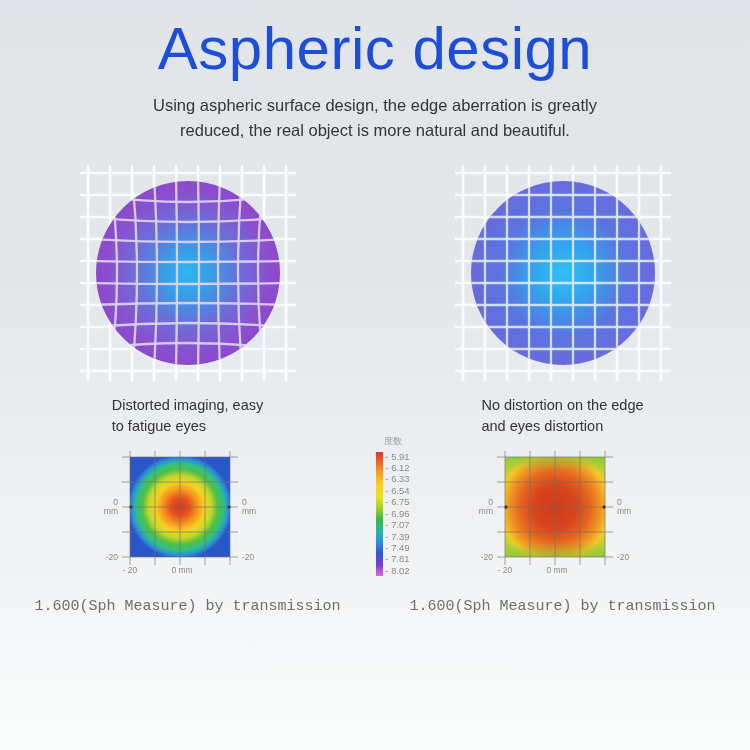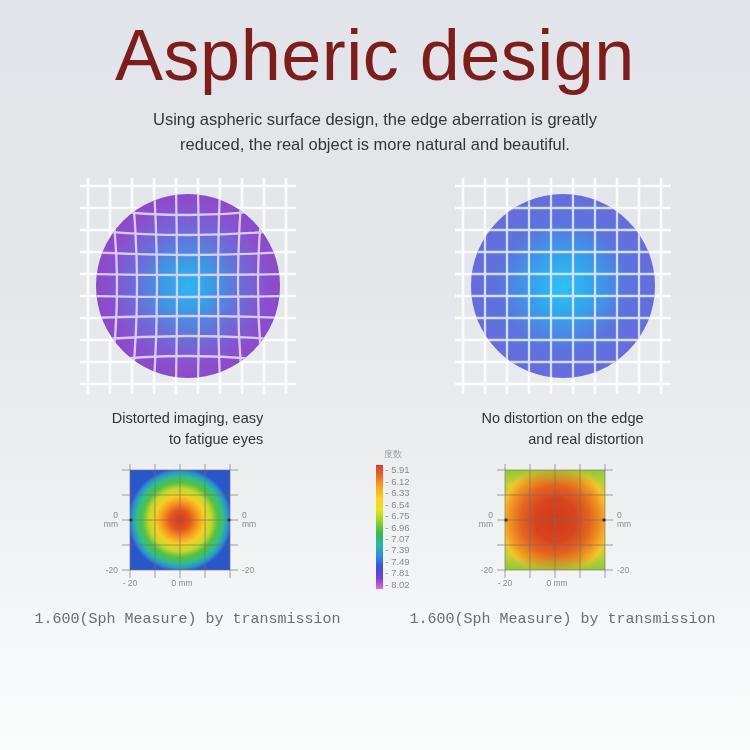--- a/index.html
+++ b/index.html
@@ -6,21 +6,21 @@
   html,body { width:750px; height:750px; }
   body {
     font-family:"Liberation Sans", sans-serif;
     background:linear-gradient(180deg,#e1e4e8 0%,#e4e7ea 38%,#eef0f2 68%,#f7f8f9 88%,#fbfcfc 100%);
     color:#333; overflow:hidden; position:relative;
   }
   .page { width:750px; height:750px; position:relative; }
 
   
   .title {
-    text-align:center; color:#7f1d1d; font-size:72px; font-weight:400;
+    text-align:center; color:#1d4ed8; font-size:60px; font-weight:400;
     letter-spacing:.5px; padding-top:14px; line-height:1.15;
   }
   .subtitle {
     text-align:center; font-size:16.5px; color:#353535; line-height:1.5;
     margin-top:10px; padding:0 76px;
   }
   .subtitle span { display:block; }
 
   
   .pill-row { display:flex; margin-top:22px; }
@@ -34,21 +34,21 @@
     border-color:#b33a3a; color:#b33a3a;
     background:linear-gradient(180deg,#f7f3f3,#eeeaea);
   }
 
   
   .lens-row { display:flex; margin-top:22px; }
   .lens-cell { width:50%; display:flex; flex-direction:column; align-items:center; }
   .lens-box { width:216px; height:216px; position:relative; }
   .lens-box svg { display:block; width:216px; height:216px; }
   .lens-caption {
-    margin-top:14px; text-align:right; font-size:14.5px; color:#333; line-height:1.45;
+    margin-top:14px; text-align:left; font-size:14.5px; color:#333; line-height:1.45;
   }
   .lens-caption span { display:block; }
 
   
   .charts-row { display:flex; margin-top:6px; position:relative; }
   .chart-cell { width:50%; display:flex; flex-direction:column; align-items:center; }
   .chart-box { position:relative; width:175px; height:140px; }
   .chart-box svg { display:block; }
   .chart-foot {
     margin-top:15px; font-size:15px; color:#6d6d6d; text-align:center; white-space:nowrap;font-family:Liberation Mono, monospace;
@@ -153,21 +153,21 @@
           </g>
           <circle cx="108" cy="108" r="92" fill="url(#lensR)"></circle>
           <g clip-path="url(#clipR)" stroke="#d9e6fb" stroke-width="2.3" fill="none" opacity=".95">
             <path d="M30 0V216M52 0V216M74 0V216M96 0V216M118 0V216M140 0V216M162 0V216M184 0V216"></path>
             <path d="M0 30H216M0 52H216M0 74H216M0 96H216M0 118H216M0 140H216M0 162H216M0 184H216"></path>
           </g>
         </svg>
       </div>
       <div class="lens-caption">
         <span>No distortion on the edge</span>
-        <span>and real distortion</span>
+        <span>and eyes distortion</span>
       </div>
     </div>
   </div>
 
   <div class="charts-row">
 
     <div class="chart-cell">
       <div class="chart-box">
         <svg viewBox="0 0 175 140" xmlns="http://www.w3.org/2000/svg">
           <defs>

